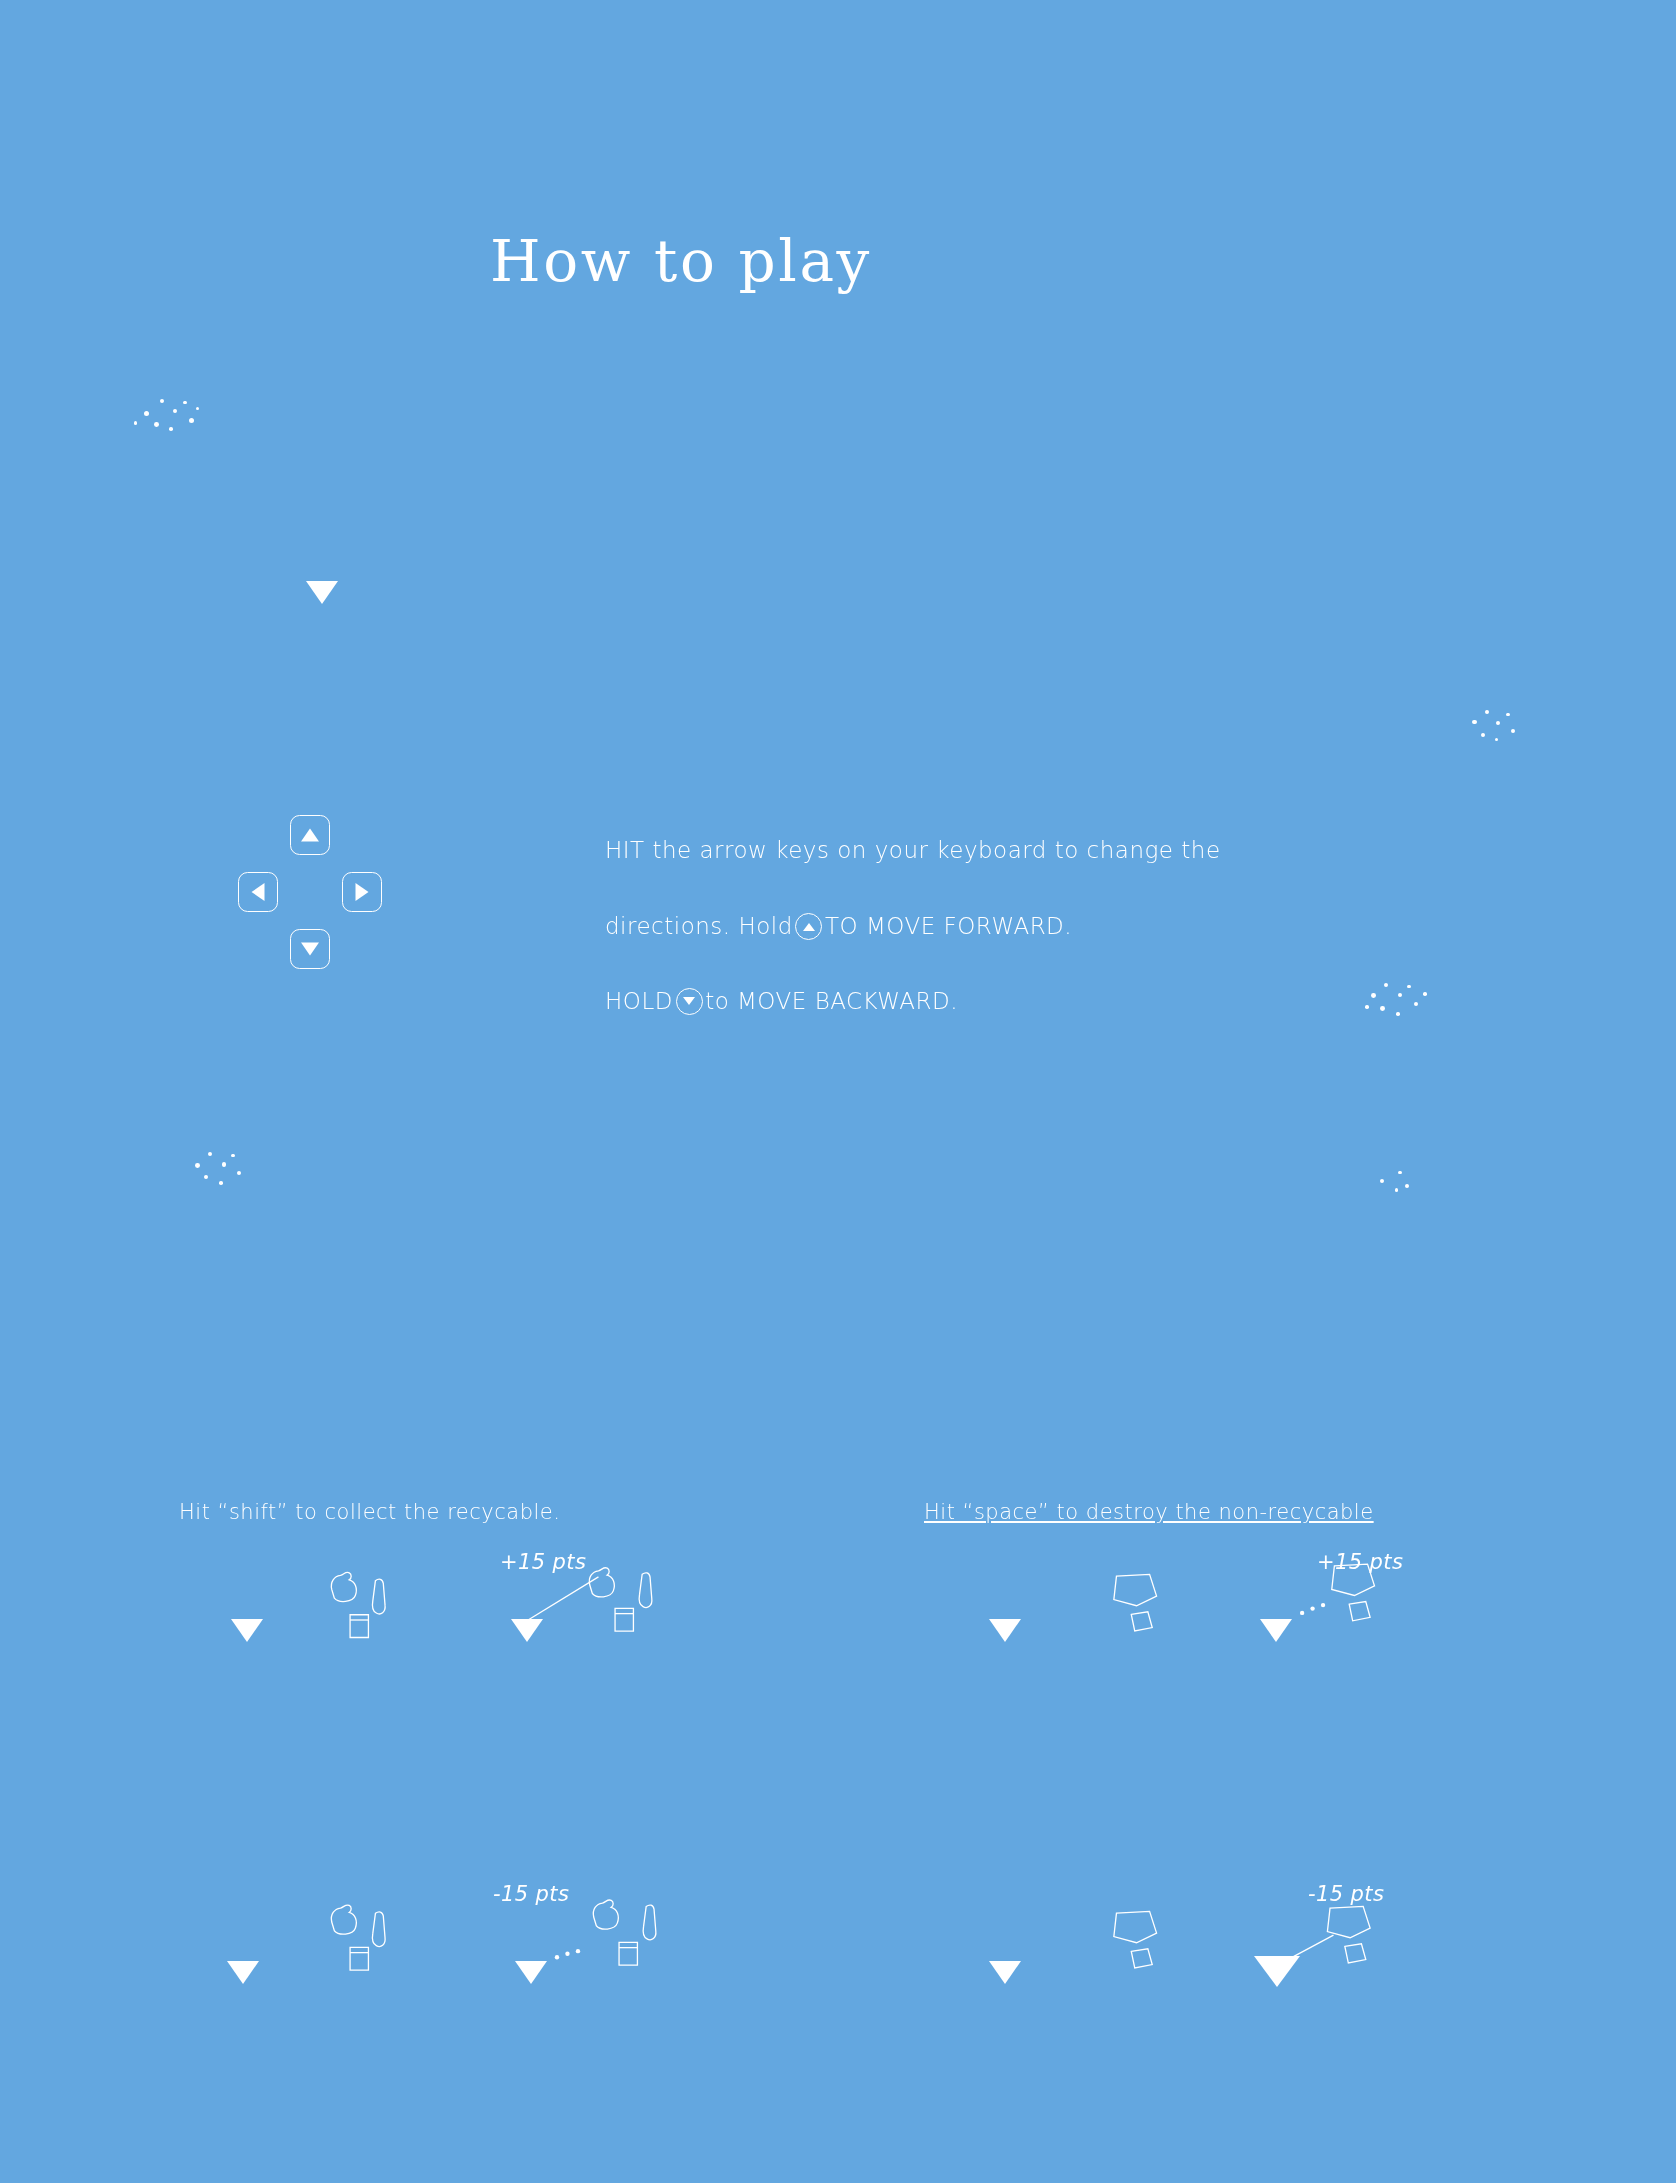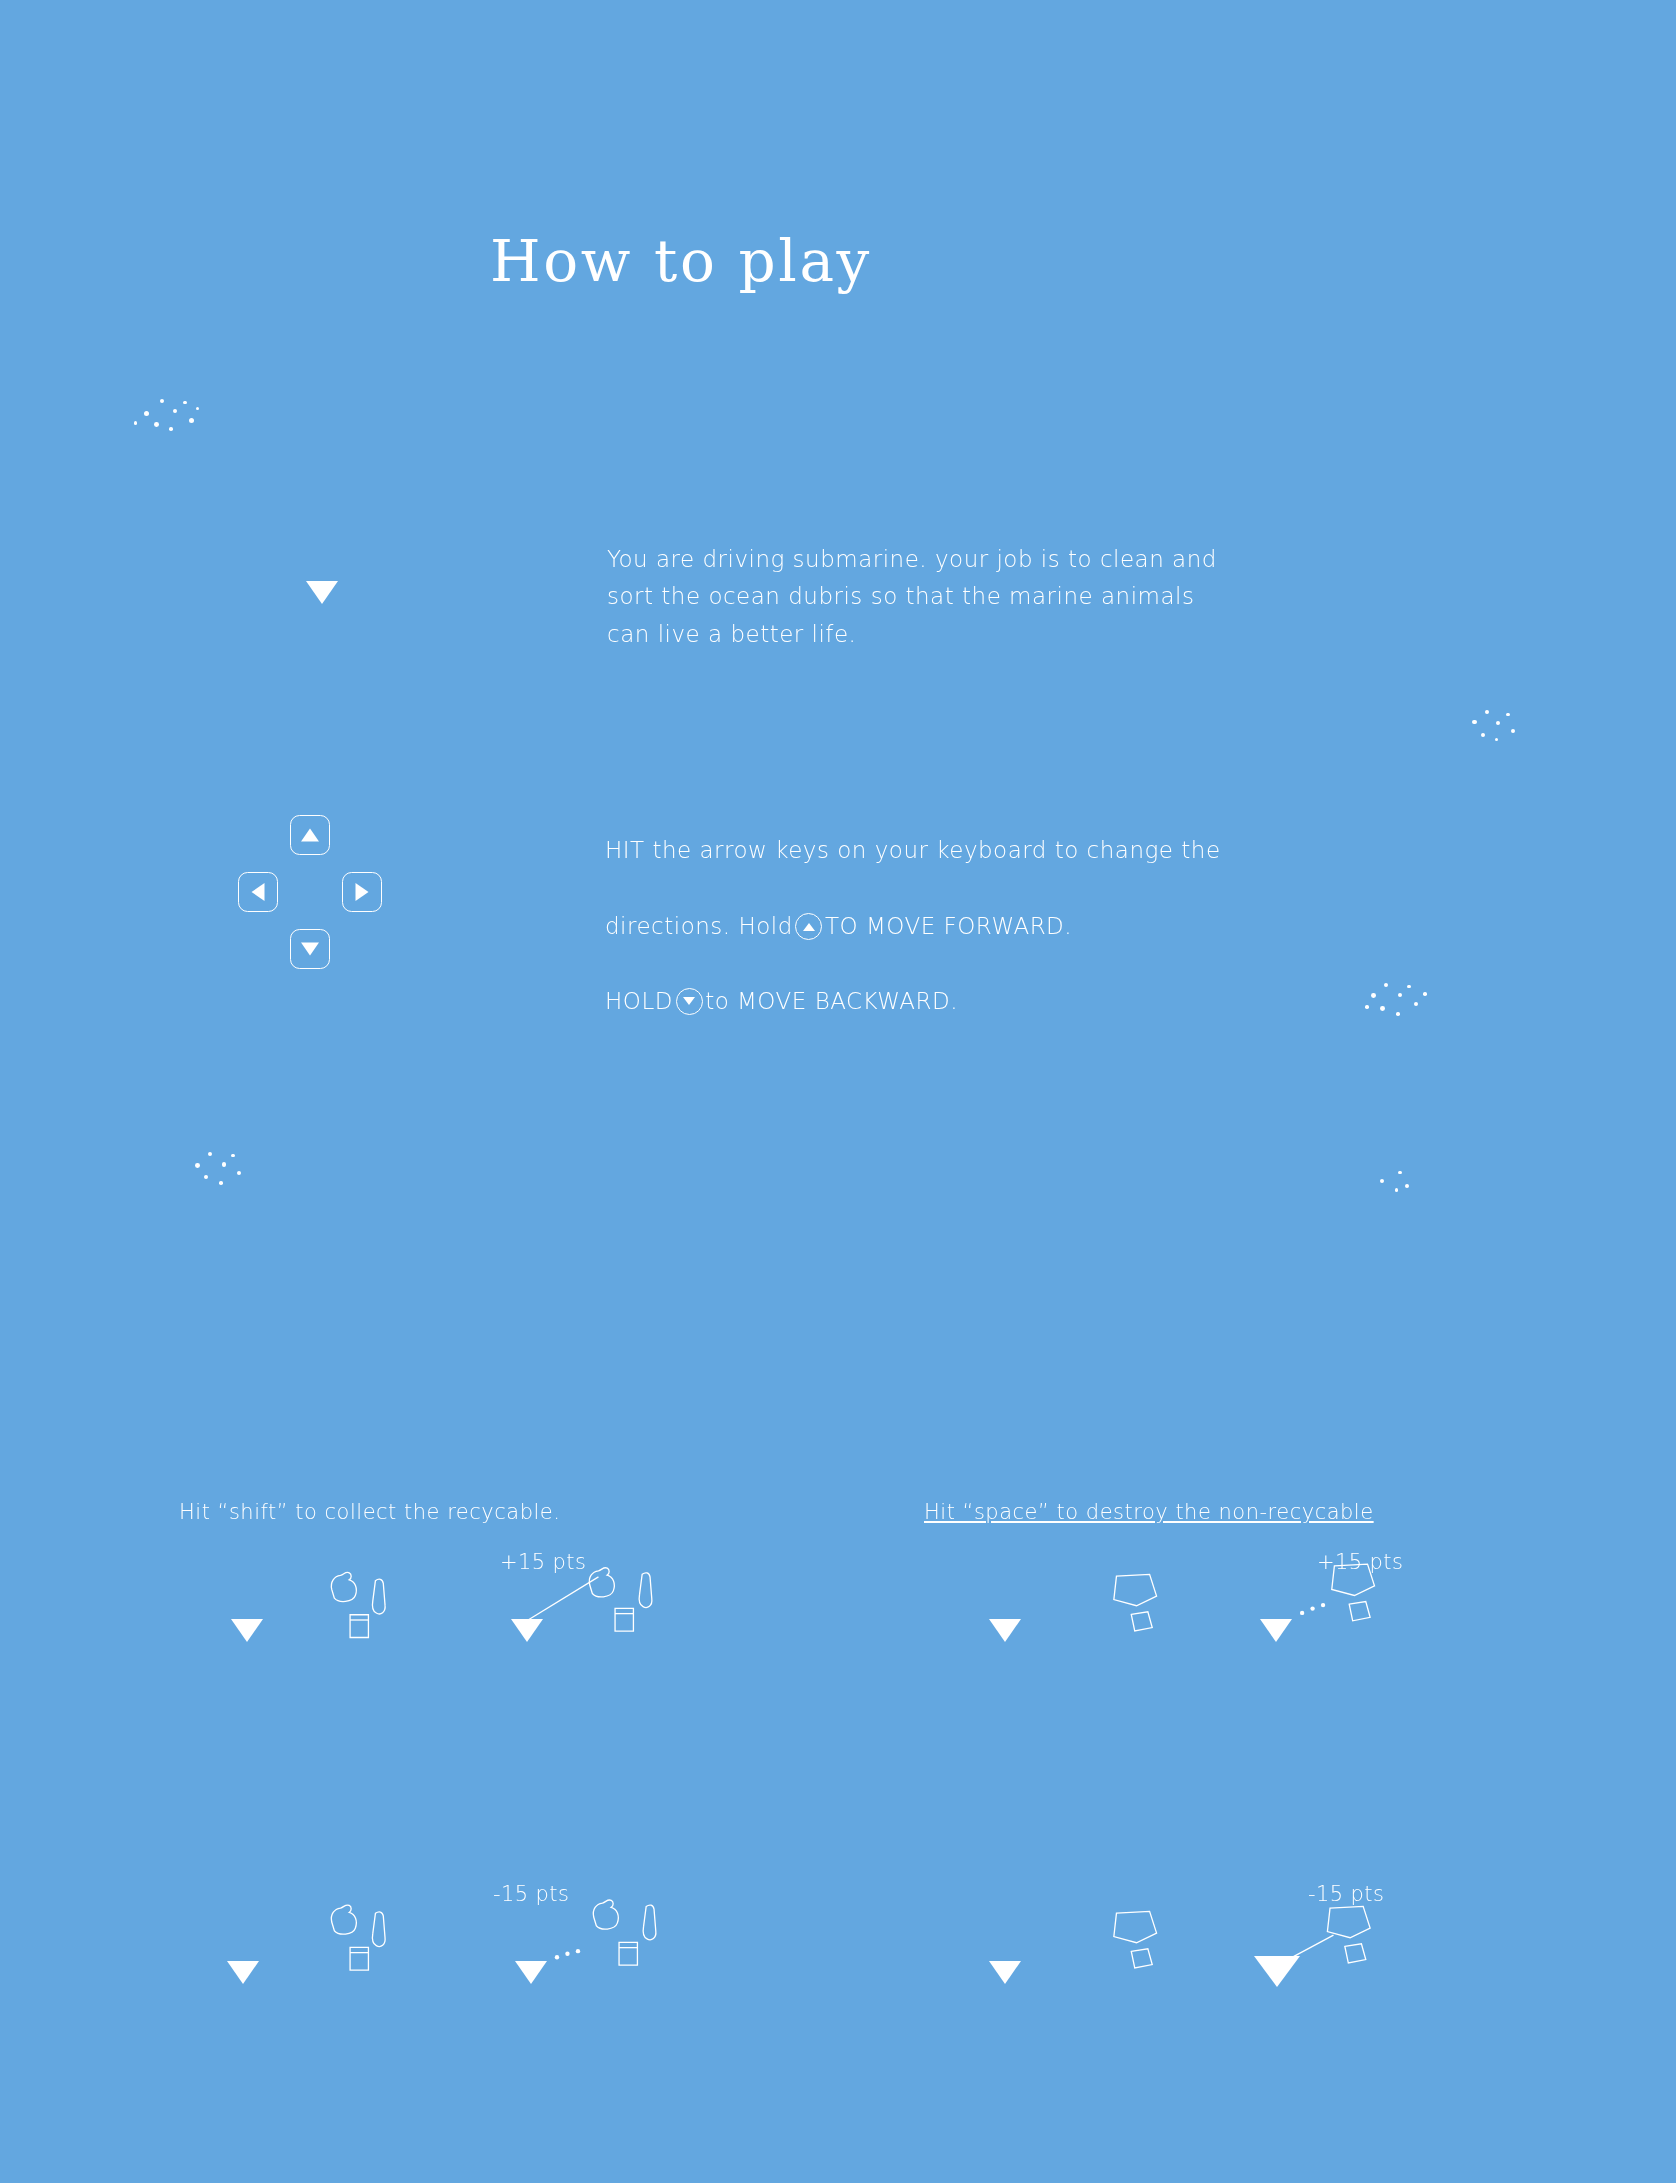--- a/index.html
+++ b/index.html
@@ -52,20 +52,21 @@
     font-size: 21px;
     letter-spacing: 0.5px;
     color: #ffffff;
     font-weight: 300;
   }
   .pts {
     font-size: 21px;
     letter-spacing: 0.4px;
     color: #ffffff;
     font-weight: 300;
+    font-style: italic;
   }
 
   
   .keychip {
     display: inline-block;
     width: 25px;
     height: 25px;
     border: 1.3px solid #ffffff;
     border-radius: 50%;
     position: relative;
@@ -201,23 +202,20 @@
 
   <div class="abs" style="left:1371px;top:1161px;width:61px;height:48px;">
     <div class="bubble" style="left:8.7px;top:17.5px;width:4.8px;height:4.8px;"></div>
     <div class="bubble" style="left:27px;top:9.6px;width:3.9px;height:3.9px;"></div>
     <div class="bubble" style="left:34px;top:23px;width:4.4px;height:4.4px;"></div>
     <div class="bubble" style="left:23.6px;top:27px;width:3.5px;height:3.5px;"></div>
   </div>
 
   <div class="abs sub" style="left:306px;top:581px;"></div>
 
-  <div class="abs para" style="left:607px;top:541px;width:873px;">You are driving submarine. your job is to clean and
-sort the ocean dubris so that the marine animals
-can live a better life.</div>
 
   <div class="abs" style="left:227px;top:808px;width:175px;height:175px;">
     <div class="padkey up" style="left:63px;top:7px;">
         <span class="tri"></span>
       </div>
     <div class="padkey left" style="left:10.5px;top:64px;">
         <span class="tri"></span>
       </div>
     <div class="padkey right" style="left:115px;top:64px;">
         <span class="tri"></span>

